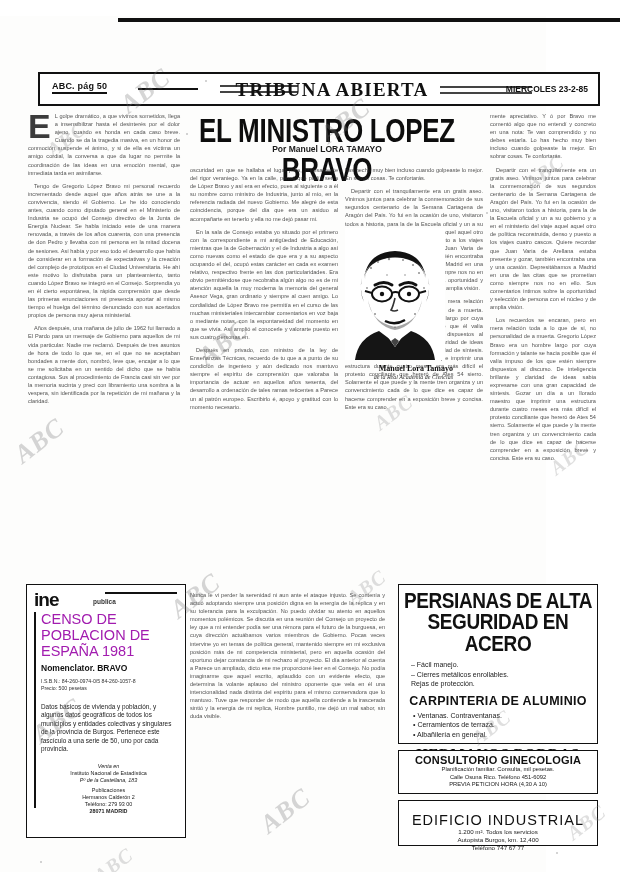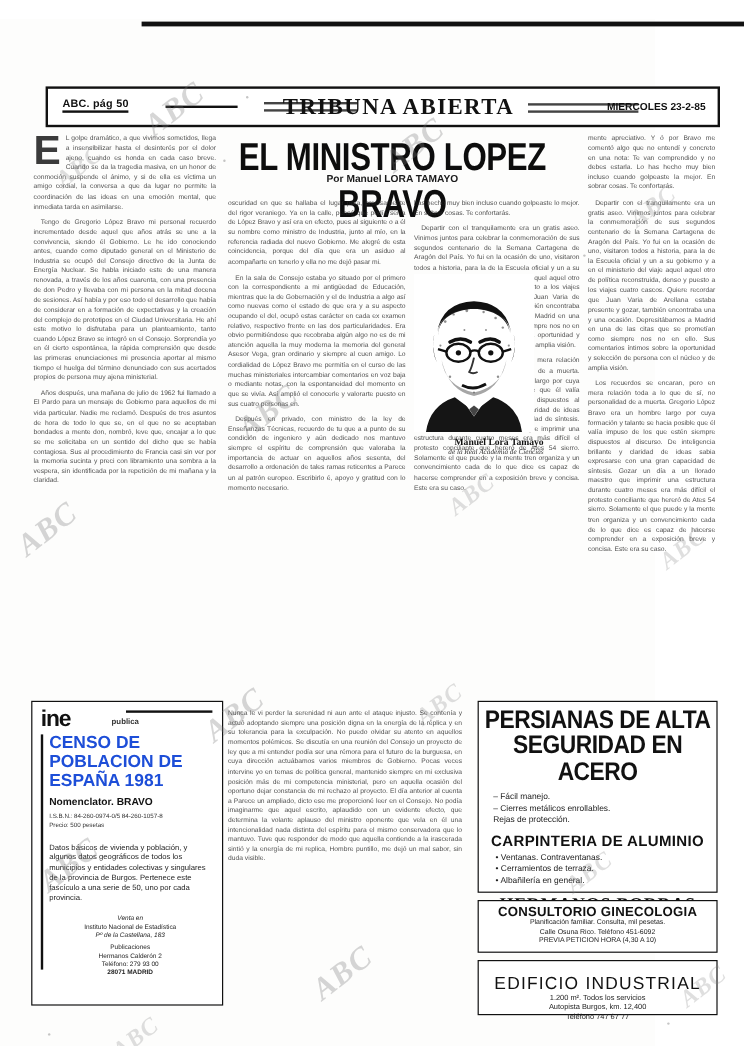--- a/index.html
+++ b/index.html
@@ -115,21 +115,21 @@
   .ine-logo{
     position:absolute;left:7px;top:4px;
     font-family:"Liberation Sans",sans-serif;
     font-weight:bold;font-size:19px;letter-spacing:-1px;color:#111;
   }
   .ine-publica{position:absolute;left:66px;top:13px;font-size:6.5px;font-weight:bold;color:#333;}
   .ine-rule{position:absolute;left:78px;top:7px;width:72px;height:2px;background:#111;}
   .ine-bar{position:absolute;left:7px;top:27px;width:2px;height:196px;background:#111;}
   .ine-title{
     position:absolute;left:14px;top:26px;width:140px;
-    font-weight:bold;font-size:14.5px;line-height:16px;color:#1d4ed8;
+    font-weight:normal;font-size:14.5px;line-height:16px;color:#a21caf;
   }
   .ine-sub{position:absolute;left:14px;top:78px;font-weight:bold;font-size:8.5px;color:#111;}
   .ine-isbn{position:absolute;left:14px;top:93px;width:138px;font-size:5.2px;line-height:6.5px;color:#333;}
   .ine-body{position:absolute;left:14px;top:118px;width:138px;font-size:6.4px;line-height:8.4px;color:#222;}
   .ine-foot{position:absolute;left:9px;top:178px;width:145px;text-align:center;font-size:5.4px;line-height:7px;color:#222;}
   .ine-foot .b{font-weight:bold;}
   .ine-foot .i{font-style:italic;}
 
   
   .ad{

